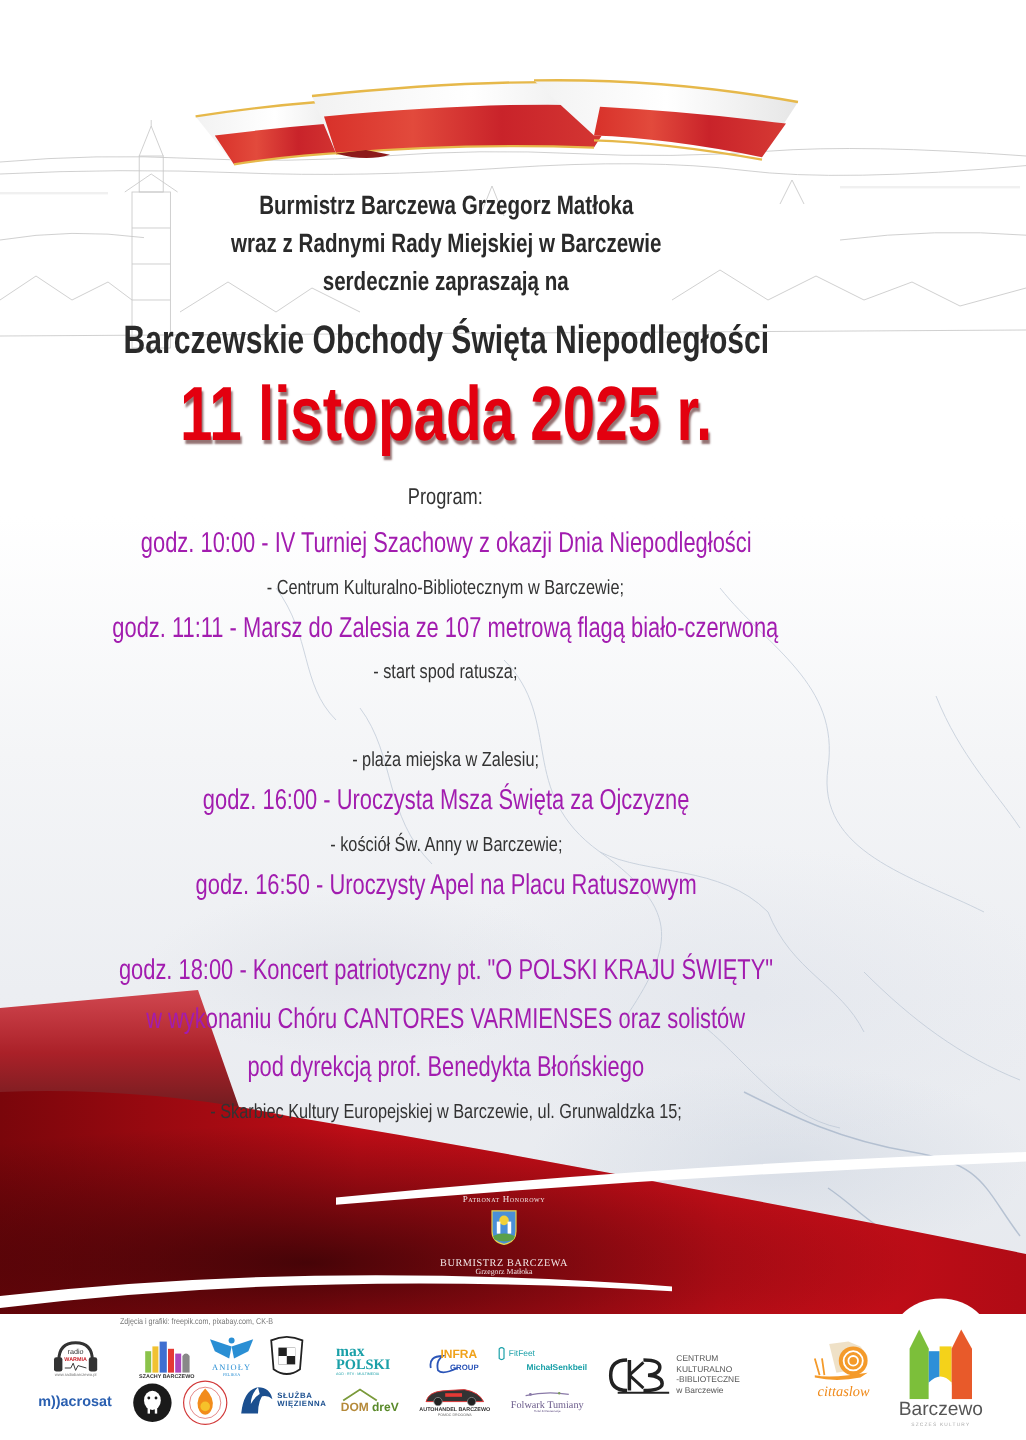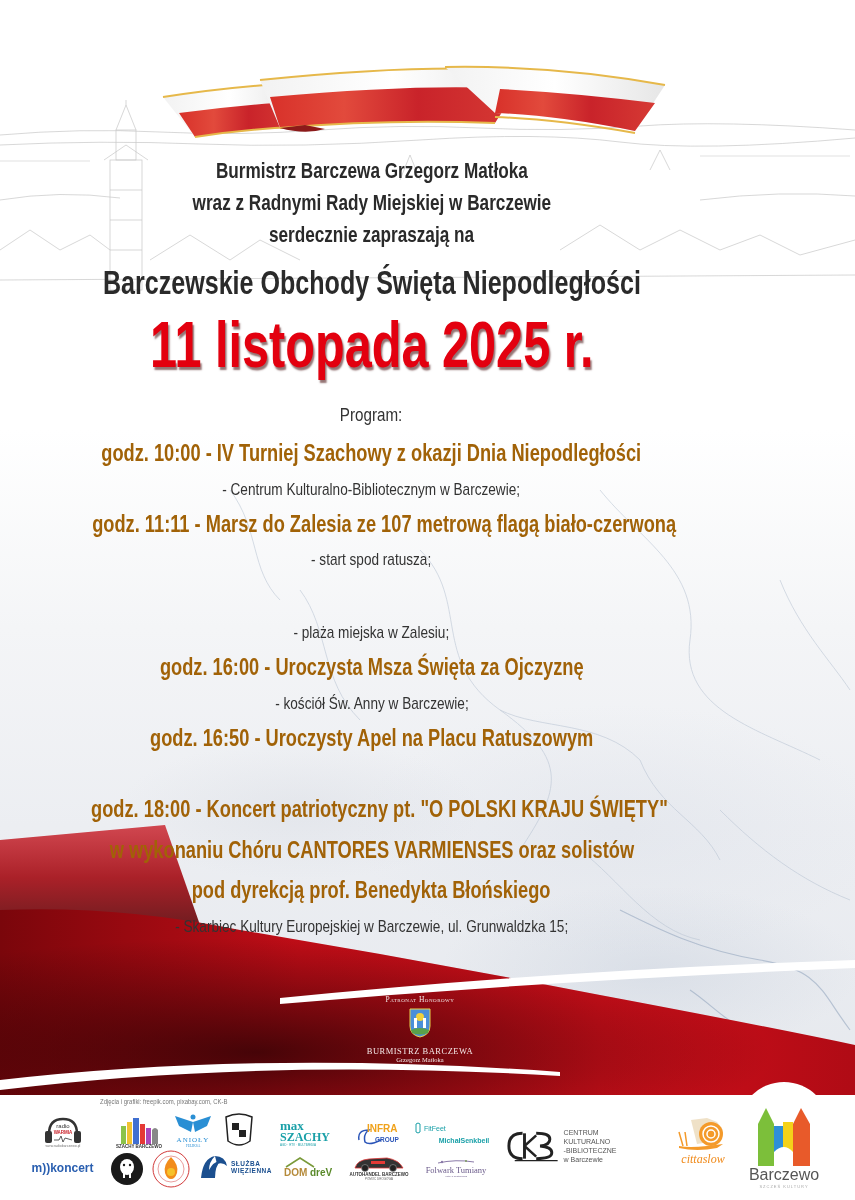--- a/index.html
+++ b/index.html
@@ -32,21 +32,21 @@
     .line { position: absolute; left: 0; width: 743px; text-align: center; white-space: nowrap; }
     .condensed { display: inline-block; transform-origin: center; }
 
     .intro { font-weight: bold; font-size: 22px; color: #2a2a2a; }
     .title { font-weight: bold; font-size: 33px; color: #2a2a2a; }
     .date {
       font-weight: bold; font-size: 64px; color: #e3000f;
       text-shadow: 2px 3px 2px rgba(60,0,0,0.55);
     }
     .program-label { font-size: 19px; color: #333; }
-    .event { font-weight: bold; font-size: 24px; color: #a16207; }
+    .event { font-weight: normal; font-size: 24px; color: #a21caf; }
     .place { font-size: 17px; color: #333; }
 
     
     .patronat { position: absolute; left: 340px; top: 995px; width: 160px; height: 90px; text-align: center; color: #f4e8e8; font-family: "Liberation Serif", serif; }
     .patronat .pt-label { font-size: 7.5px; letter-spacing: 0.5px; margin-top: 0; }
     .patronat .crest { width: 22px; height: 30px; margin: 4px auto 4px; }
     .patronat .pt-office { font-size: 8.5px; letter-spacing: 0.5px; }
     .patronat .pt-name { font-size: 6.5px; }
 
     
@@ -259,21 +259,21 @@
       <rect x="2" y="15" width="7" height="12" rx="2" fill="#333"></rect>
       <rect x="31" y="15" width="7" height="12" rx="2" fill="#333"></rect>
       <text x="20" y="12" font-size="6" text-anchor="middle" fill="#333" font-family="Liberation Sans, sans-serif">radio</text>
       <text x="20" y="18" font-size="4.5" text-anchor="middle" fill="#c81d25" font-weight="bold" font-family="Liberation Sans, sans-serif">WARMIA</text>
       <path d="M11 24 L16 24 L18 20 L20 26 L22 22 L29 24" stroke="#333" stroke-width="0.8" fill="none"></path>
     </svg>
     <div class="logo-text" style="font-size:3.5px; color:#777;">www.radiobarczewo.pl</div>
   </div>
 
   <div class="logo logo-text" style="left:30px; top:1158px; width:65px; height:20px; font-size:12px; color:#2a5fb0; font-weight:bold;">
-    <span>m))koncert</span>
+    <span>m))acrosat</span>
   </div>
 
   <div class="logo" style="left:115px; top:1110px; width:48px; height:42px; flex-direction:column;">
     <svg width="40" height="30" viewBox="0 0 40 30">
       <rect x="2" y="12" width="5" height="18" fill="#8bc34a"></rect>
       <rect x="8" y="8" width="5" height="22" fill="#f1c232"></rect>
       <rect x="14" y="4" width="6" height="26" fill="#3f6fd0"></rect>
       <rect x="21" y="10" width="5" height="20" fill="#e53935"></rect>
       <rect x="27" y="14" width="5" height="16" fill="#ab47bc"></rect>
       <path d="M33 30 L33 16 Q36 12 39 16 L39 30 Z" fill="#888"></path>
@@ -326,21 +326,21 @@
       <path d="M16 4 Q26 4 28 14 Q24 10 18 12" fill="#1b4f8f"></path>
     </svg>
     <div style="display:flex; flex-direction:column; margin-left:2px;">
       <span class="logo-text" style="font-size:6.5px; color:#1b4f8f; font-weight:bold; letter-spacing:0.5px;">SŁUŻBA</span>
       <span class="logo-text" style="font-size:6.5px; color:#1b4f8f; font-weight:bold; letter-spacing:0.5px;">WIĘZIENNA</span>
     </div>
   </div>
 
   <div class="logo" style="left:280px; top:1118px; width:60px; height:30px; flex-direction:column; align-items:flex-start;">
     <span style="font-family:'Liberation Serif',serif; font-size:13px; line-height:11px; color:#1aa0a8; font-weight:bold;">max</span>
-    <span style="font-family:'Liberation Serif',serif; font-size:12px; line-height:12px; color:#1aa0a8; font-weight:bold;">SZACHY</span>
+    <span style="font-family:'Liberation Serif',serif; font-size:12px; line-height:12px; color:#1aa0a8; font-weight:bold;">POLSKI</span>
     <span class="logo-text" style="font-size:3px; color:#1aa0a8;">AGD · RTV · MULTIMEDIA</span>
   </div>
 
   <div class="logo" style="left:282px; top:1155px; width:58px; height:24px;">
     <svg width="58" height="24" viewBox="0 0 58 24">
       <path d="M4 12 L18 3 L32 12" stroke="#7a9a3a" stroke-width="1.5" fill="none"></path>
       <text x="2" y="21" font-size="10" font-weight="bold" fill="#b58a3a" font-family="Liberation Sans, sans-serif">DOM</text>
       <text x="28" y="21" font-size="10" font-weight="bold" fill="#5a8a2a" font-family="Liberation Sans, sans-serif">dreV</text>
     </svg>
   </div>

